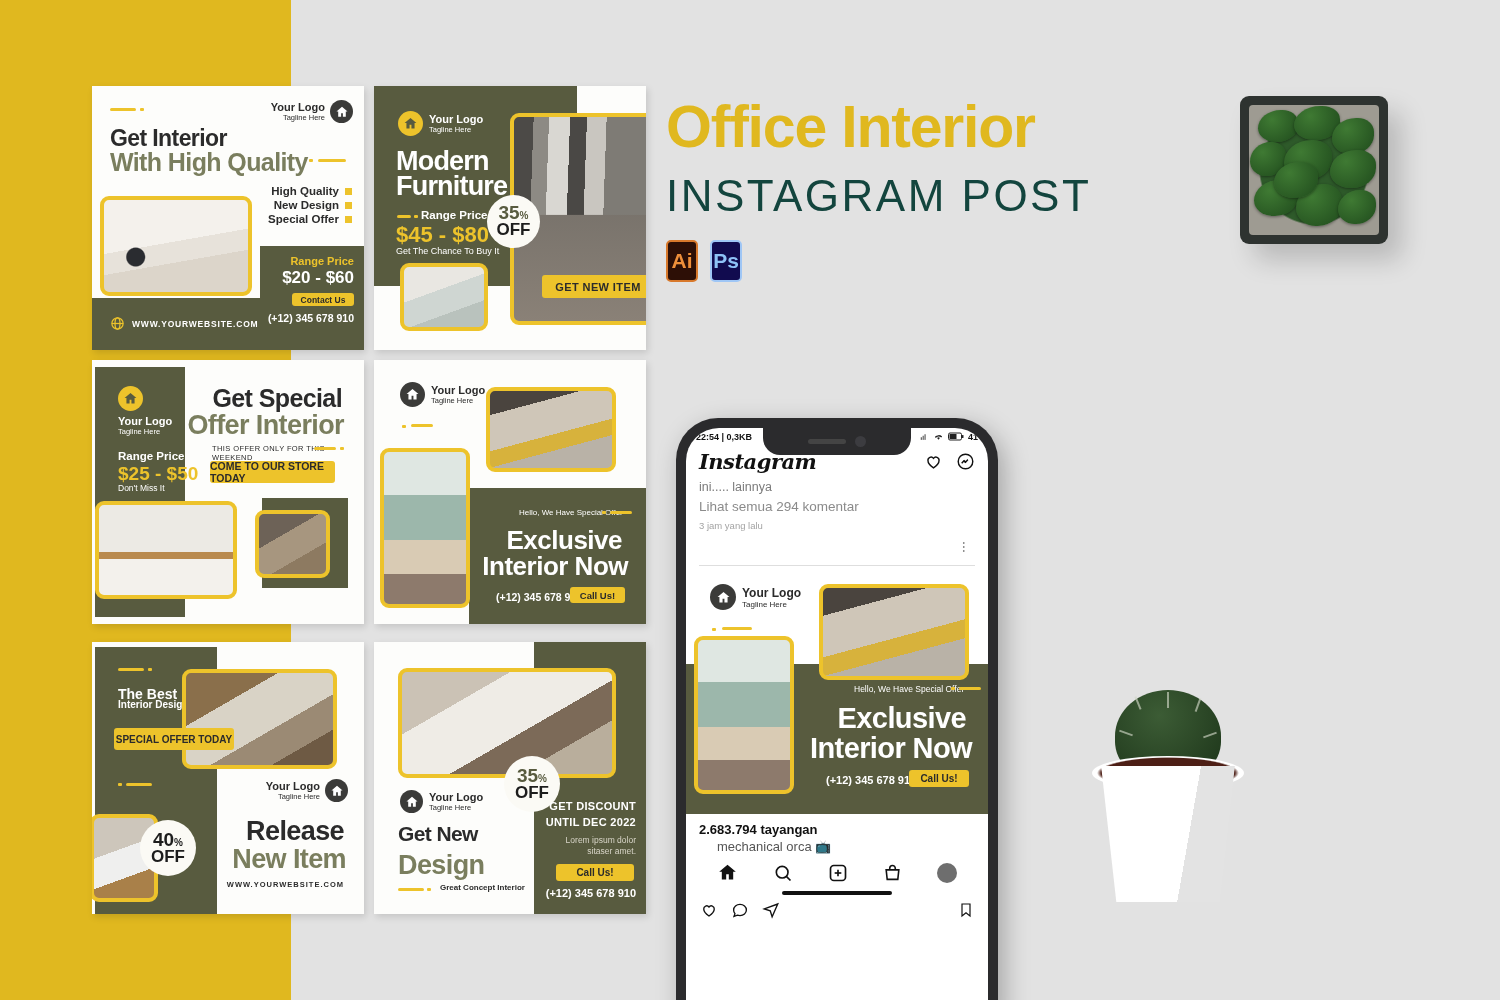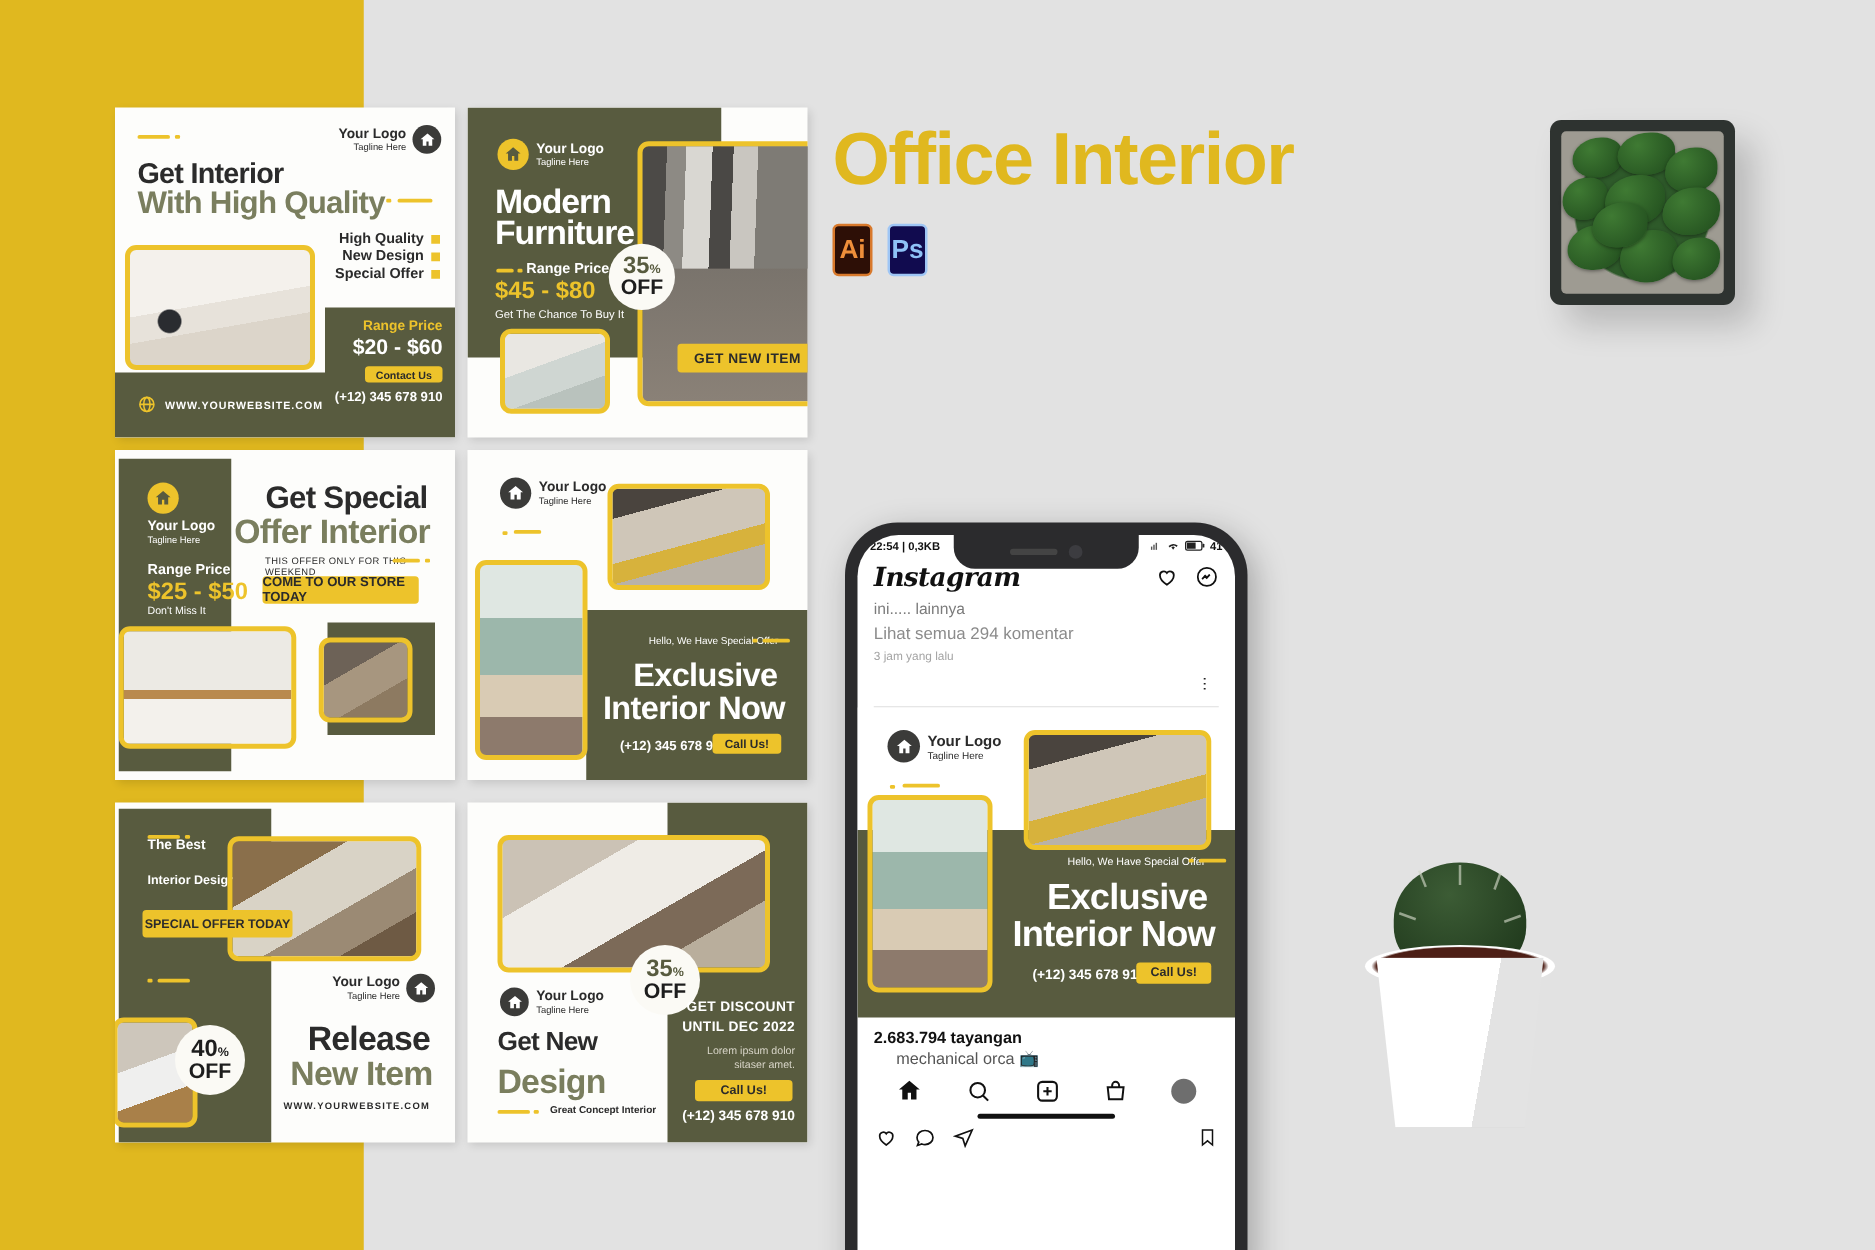--- a/index.html
+++ b/index.html
@@ -287,21 +287,21 @@
         <div class="t-white" style="font-size:7.5px;">Tagline Here</div>
       </div>
     </div>
 
     <div class="abs bold t-white" style="left:22px;top:60px;font-size:27px;letter-spacing:-.8px;">Modern</div>
     <div class="abs bold t-white" style="left:22px;top:85px;font-size:27px;letter-spacing:-.8px;">Furniture</div>
 
     <div class="dash abs" style="left:23px;top:129px;width:14px;"></div>
     <div class="dot abs" style="left:40px;top:129px;"></div>
     <div class="abs bold t-white" style="left:47px;top:123px;font-size:11.5px;">Range Price</div>
-    <div class="abs bold t-yel" style="left:22px;top:136px;font-size:19px;">$45 - $80</div>
+    <div class="abs bold t-yel" style="left:22px;top:136px;font-size:22px;">$45 - $80</div>
     <div class="abs t-white" style="left:22px;top:160px;font-size:9px;">Get The Chance To Buy It</div>
 
     <div class="photo ph-closet roundimg" style="left:136px;top:27px;width:145px;height:212px;"></div>
     <div class="photo ph-sofa-small roundimg" style="left:26px;top:177px;width:88px;height:68px;"></div>
 
     <div class="offbadge" style="left:113px;top:109px;width:53px;height:53px;">
       <div style="display:flex;align-items:baseline;">
         <span class="bold" style="font-size:19px;color:#585b3f;">35</span>
         <span class="bold" style="font-size:10px;color:#585b3f;">%</span>
       </div>
@@ -369,21 +369,21 @@
 
     <div class="abs bold t-white" style="left:122px;top:231px;font-size:10.5px;">(+12) 345 678 910</div>
     <div class="pillbtn" style="left:196px;top:227px;width:55px;height:16px;font-size:9.5px;color:#2b2b2b;">Call Us!</div>
   </div>
 
   <div class="card c5">
     <div class="abs olive" style="left:3px;top:5px;width:122px;height:267px;"></div>
 
     <div class="dash abs" style="left:26px;top:26px;width:26px;"></div>
     <div class="dot abs" style="left:56px;top:26px;"></div>
-    <div class="abs bold t-white" style="left:26px;top:28px;font-size:11px;">The Best</div>
+    <div class="abs bold t-white" style="left:26px;top:44px;font-size:14px;">The Best</div>
     <div class="abs bold t-white" style="left:26px;top:57px;font-size:10px;">Interior Design</div>
 
     <div class="photo ph-bedroom1 roundimg" style="left:90px;top:27px;width:155px;height:100px;"></div>
     <div class="pillbtn" style="left:22px;top:86px;width:120px;height:22px;font-size:10px;color:#2b2b2b;">SPECIAL OFFER TODAY</div>
 
     <div class="dot abs" style="left:26px;top:141px;"></div>
     <div class="dash abs" style="left:34px;top:141px;width:26px;"></div>
 
     <div class="photo ph-bath roundimg" style="left:-2px;top:172px;width:68px;height:88px;"></div>
     <div class="offbadge" style="left:48px;top:178px;width:56px;height:56px;">
@@ -445,20 +445,21 @@
     <div class="abs bold t-white" style="right:10px;top:174px;font-size:11px;letter-spacing:.3px;">UNTIL DEC 2022</div>
     <div class="abs" style="right:10px;top:193px;font-size:8.5px;color:#d8d5c8;text-align:right;">Lorem ipsum dolor</div>
     <div class="abs" style="right:10px;top:204px;font-size:8.5px;color:#d8d5c8;text-align:right;">sitaser amet.</div>
     <div class="pillbtn" style="right:12px;top:222px;width:78px;height:17px;font-size:10px;color:#2b2b2b;">Call Us!</div>
     <div class="abs bold t-white" style="right:10px;top:245px;font-size:11px;">(+12) 345 678 910</div>
   </div>
 </div>
 
 <div class="head">
   <h1>Office Interior</h1>
+  <h2>INSTAGRAM POST</h2>
   <div class="badges">
     <div class="badge badge-ai">Ai</div>
     <div class="badge badge-ps">Ps</div>
   </div>
 </div>
 
 <div class="phone">
   <div class="screen">
     <div class="notch">
       <span class="spk"></span>

